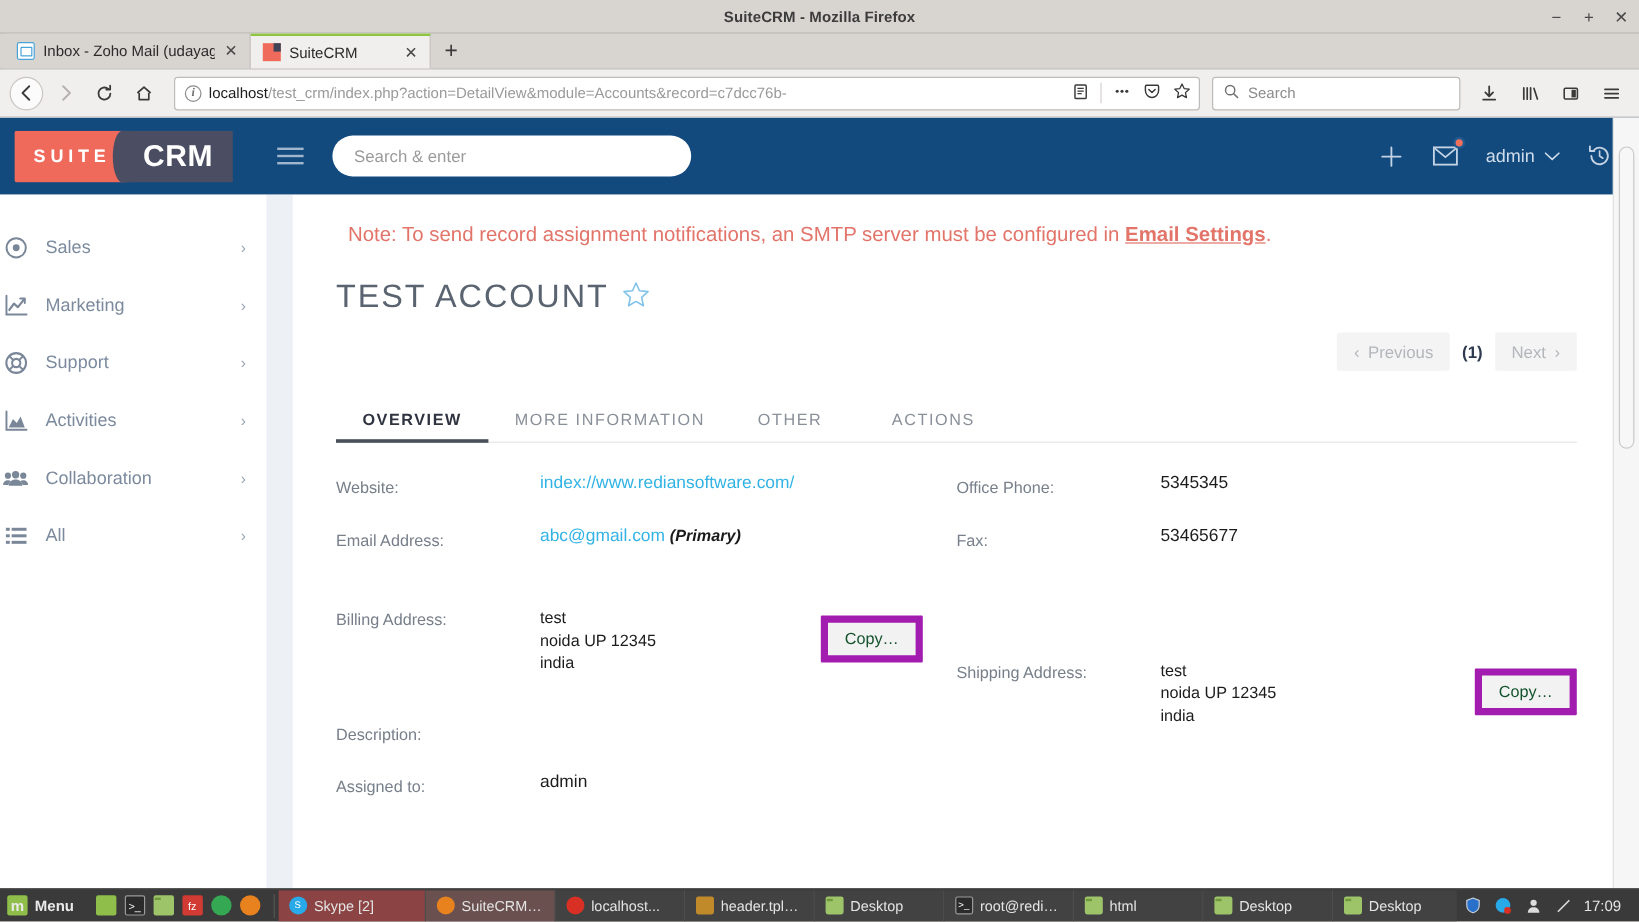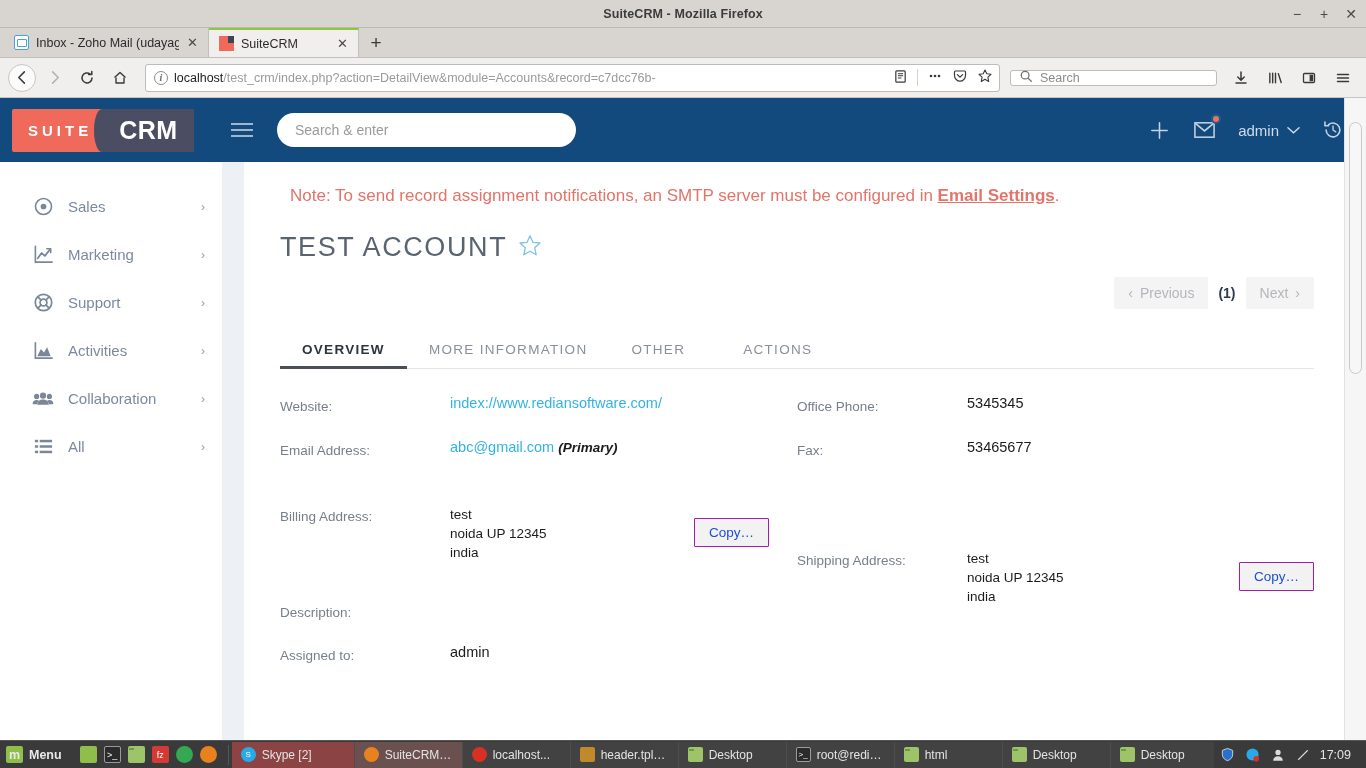--- a/index.html
+++ b/index.html
@@ -68,21 +68,21 @@
   }
   .urlbar .infoic { width: 14px; height: 14px; border: 1.3px solid #8d8d8d; border-radius: 50%;
      color: #6c6c6c; font-size: 10px; font-style: italic; font-weight: bold;
      display:flex; align-items:center; justify-content:center; flex:none;
      font-family: "Liberation Serif", serif; }
   .urltext { flex: 1; white-space: nowrap; overflow: hidden; color: #9a9a9a; }
   .urltext b { color: #1c1c1c; font-weight: normal; }
   .urlicons { display: flex; align-items: center; gap: 9px; flex: none; padding-left: 6px; }
   .urlicons .sep { width: 1px; height: 17px; background: #d4d0cd; }
   .searchbar {
-    width: 207px; height: 16px; background: #fff; border: 1px solid #bfbbb8; border-radius: 3px;
+    width: 207px; height: 28px; background: #fff; border: 1px solid #bfbbb8; border-radius: 3px;
     display: flex; align-items: center; gap: 7px; padding: 0 8px; font-size: 12.5px; color: #8c8c8c;
     cursor: text;
   }
   .toolright { display: flex; align-items: center; gap: 4px; padding-left: 6px; }
 
   
   .viewport { flex: 1; position: relative; background: #edf0f5; overflow: hidden; display: flex; }
 
   
   .crm-top {
@@ -113,22 +113,22 @@
   .badge { position: absolute; right: -5px; top: -6px; width: 10px; height: 10px; border-radius: 50%;
            background: #f0705c; border: 2px solid #1f5a91; }
   .admin { display: flex; align-items: center; gap: 8px; font-size: 15px; color: #cfdcea; cursor: pointer; }
 
   
   .crm-side {
     position: absolute; left: 0; top: 64px; bottom: 0; width: 222px;
     background: #fff; z-index: 3; padding-top: 20px;
   }
   .side-item {
-    height: 48px; display: flex; align-items: center; padding: 0 17px 0 18px;
-    color: #7c8a9e; font-size: 15px; cursor: pointer; gap: 14px; margin-left: 14px;
+    height: 48px; display: flex; align-items: center; padding: 0 17px 0 2px;
+    color: #7c8a9e; font-size: 15px; cursor: pointer; gap: 14px;
   }
   .side-item .sname { flex: 1; }
   .side-item .chev { color: #9aa6b6; font-size: 13px; }
   .sicon { width: 22px; height: 22px; display: flex; align-items: center; justify-content: center; color: #7a8799; flex: none; }
 
   
   .crm-main {
     position: absolute; left: 222px; top: 64px; right: 22px; bottom: 0;
     overflow: hidden; padding-left: 22px; background: #edf0f5;
   }
@@ -165,22 +165,22 @@
   .fcol { width: 50%; }
   .frow { display: flex; align-items: flex-start; min-height: 44px; }
   .flabel { width: 170px; flex: none; font-size: 13.5px; color: #777f8a; padding-top: 6px; }
   .fval { font-size: 14.5px; color: #1c1c1c; padding-top: 2px; flex: 1; }
   .fval.bold { font-weight: bold; font-size: 14px; }
   .fval.link a { color: #32b3e4; text-decoration: none; font-size: 14.5px; }
   .fval .primary { color: #1a1a1a; font-style: italic; font-weight: bold; font-size: 13.5px; }
   .addr-row { display: flex; align-items: flex-start; }
   .addr { font-size: 13.5px; color: #1c1c1c; line-height: 19px; font-weight: 500; padding-top: 2px; }
   .copybtn {
-    margin-left: auto; margin-right: 28px; background: #f2f2f2; border: 1px solid #a21caf;
-    font-size: 13.5px; color: #1d4ed8; padding: 6px 14px; cursor: pointer; border-radius: 1px;
+    margin-left: auto; margin-right: 28px; background: #f2f2f2; border: 6px solid #a21caf;
+    font-size: 13.5px; color: #14532d; padding: 6px 14px; cursor: pointer; border-radius: 1px;
     align-self: center;
   }
 
   
   .pscroll { position: absolute; right: 0; top: 0; bottom: 0; width: 22px; background: #f6f6f6;
              border-left: 1px solid #e2e2e2; z-index: 6; }
   .pthumb { position: absolute; left: 4px; top: 24px; width: 13px; height: 252px;
             background: #f7f7f7; border: 1px solid #c9c9c9; border-radius: 7px; cursor: pointer; }
 
   

